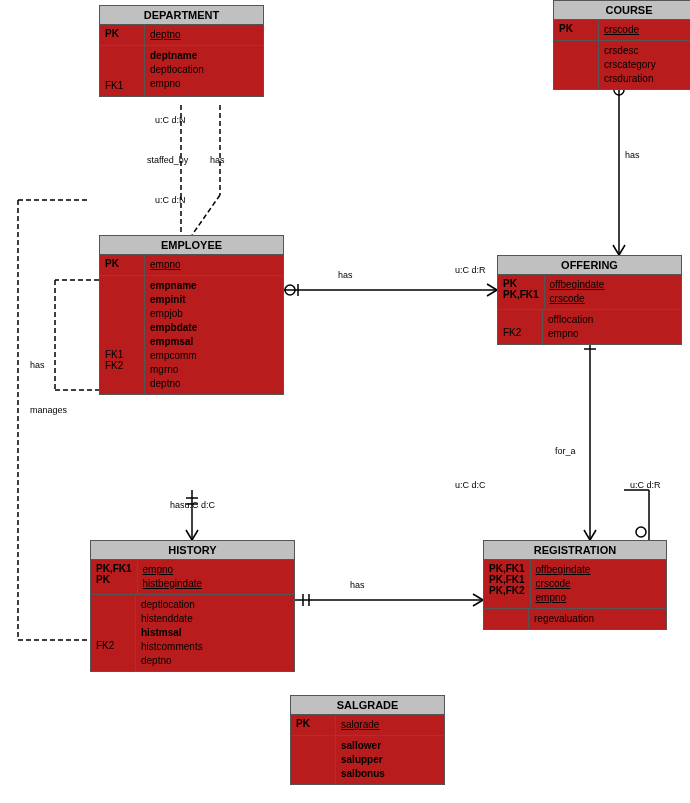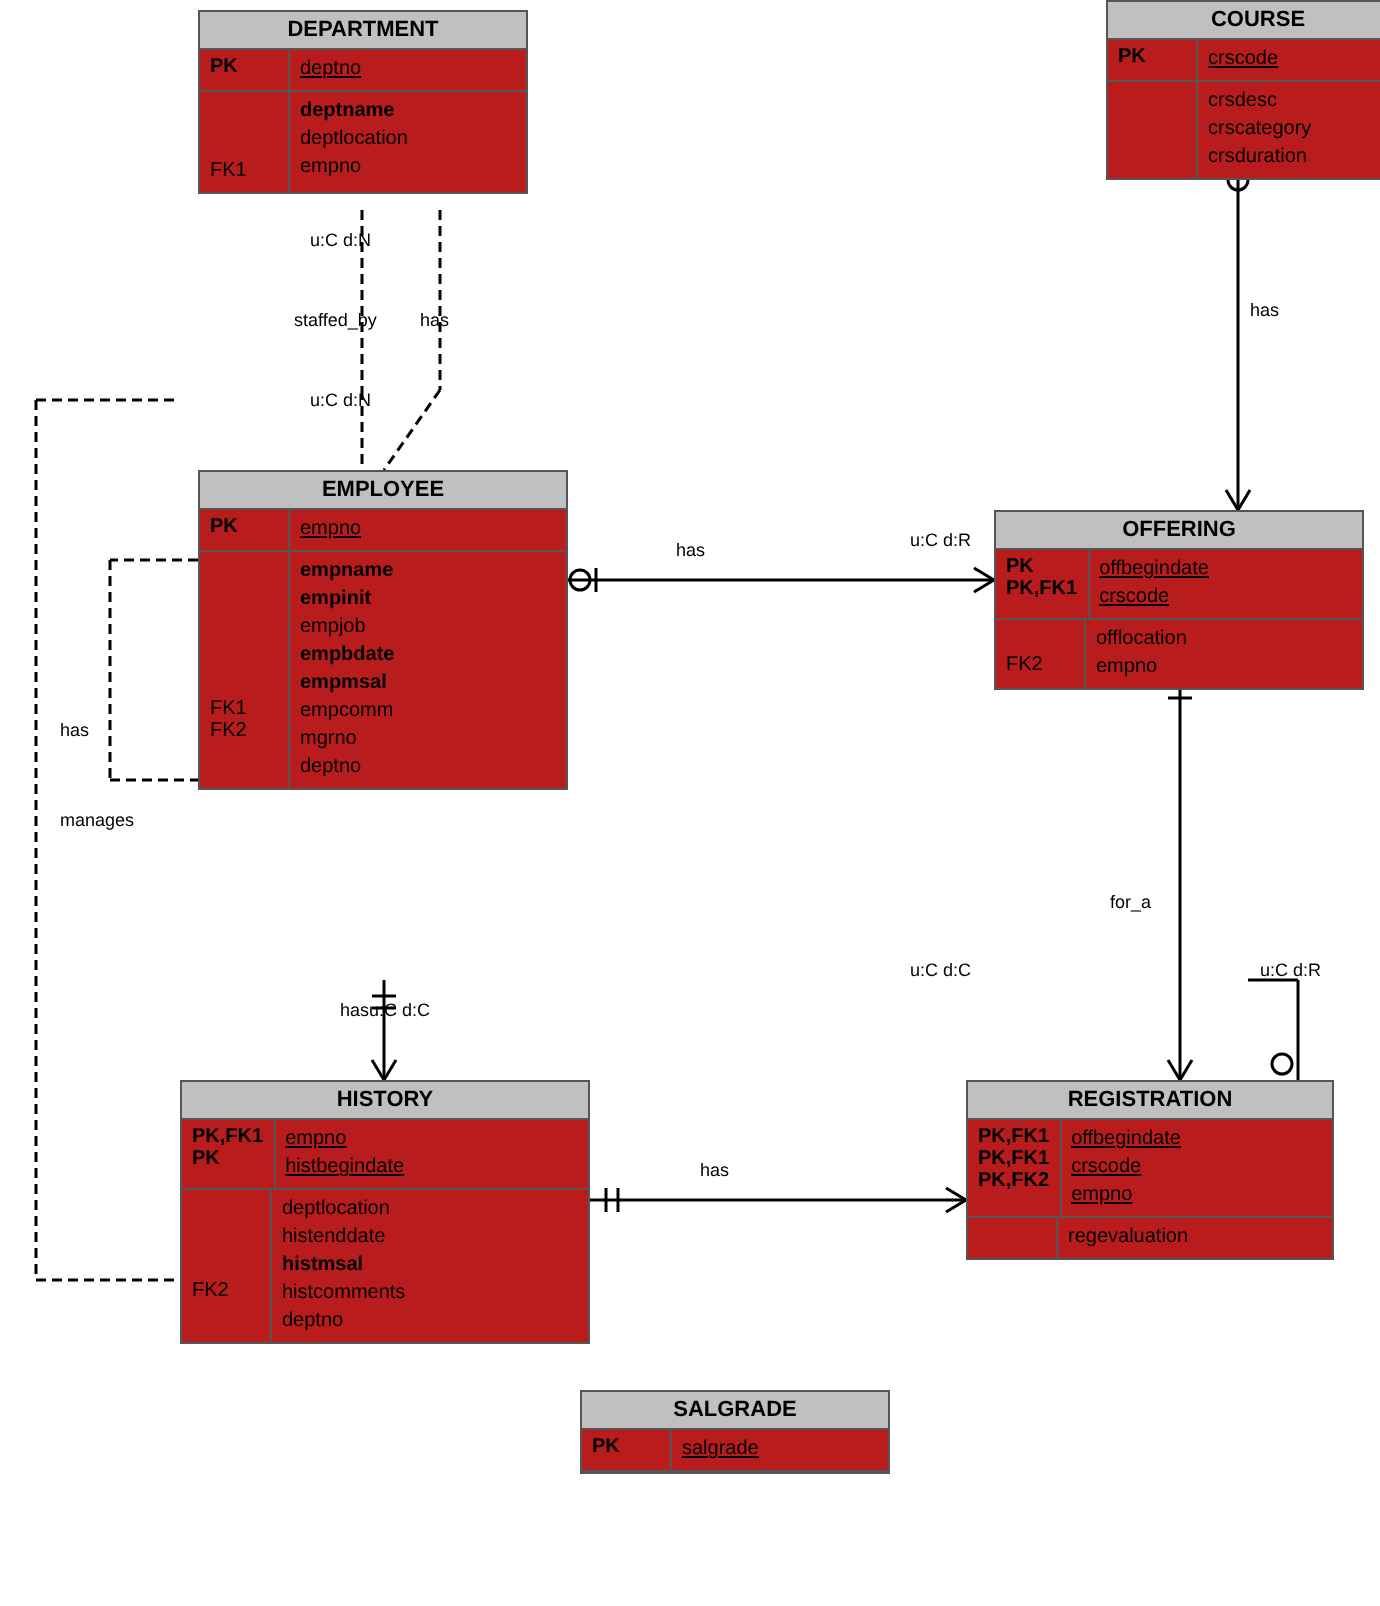--- a/index.html
+++ b/index.html
@@ -301,20 +301,28 @@
   <div class="entity" style="left:290px; top:695px; width:155px;">
     <div class="entity-header">SALGRADE</div>
     <div class="entity-body pk-section">
       <div class="pk-col">
         <span class="pk-label">PK</span>
       </div>
       <div class="attr-col">
         <span class="attr-name underline">salgrade</span>
       </div>
     </div>
+    <div class="entity-body">
+      <div class="pk-col"></div>
+      <div class="attr-col">
+        <span class="attr-name bold">sallower</span>
+        <span class="attr-name bold">salupper</span>
+        <span class="attr-name bold">salbonus</span>
+      </div>
+    </div>
   </div>
 
   <div class="label-text" style="left:147px; top:155px;">staffed_by</div>
   <div class="label-text" style="left:210px; top:155px;">has</div>
 
   <div class="label-text" style="left:155px; top:115px;">u:C
 d:N</div>
 
   <div class="label-text" style="left:155px; top:195px;">u:C
 d:N</div>

